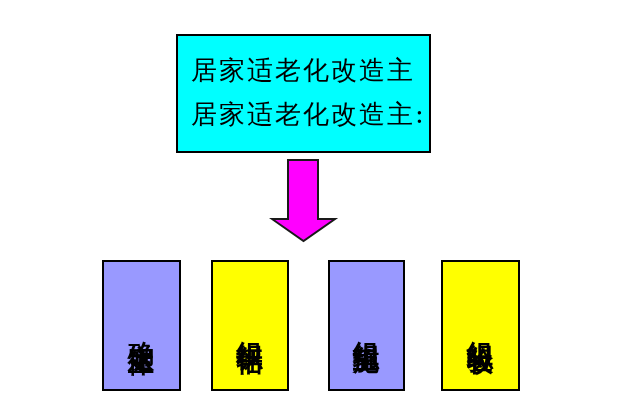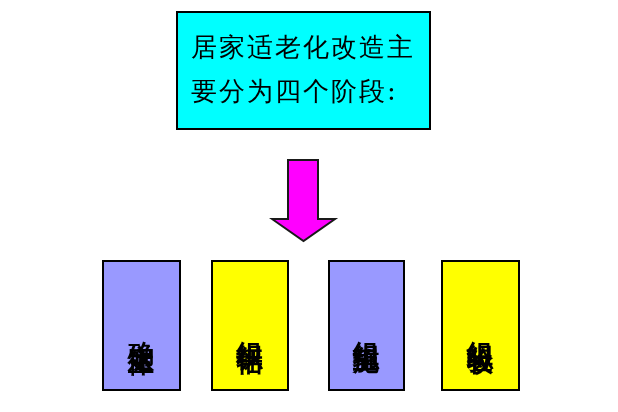--- a/index.html
+++ b/index.html
@@ -11,21 +11,21 @@
     position: relative;
     width: 618px;
     height: 412px;
     background: #ffffff;
     overflow: hidden;
     font-family: "DejaVu Serif", serif;
   }
   .title-box {
     position: absolute;
     left: 176px;
-    top: 11px;
+    top: 34px;
     width: 255px;
     height: 119px;
     box-sizing: border-box;
     border: 2px solid #000000;
     color: #000000;
     font-size: 26px;
     letter-spacing: 2px;
     line-height: 44px;
     padding: 12px 0 0 13px;
     white-space: nowrap;
@@ -64,21 +64,21 @@
   .stage-3 { left: 328px; width: 77px; }
   .stage-4 { left: 441px; width: 79px; }
 </style>
 </head>
 <body>
 
 <div class="canvas">
 
   <div class="title-box" style="background-color: rgb(0, 255, 255);">
     <div class="title-line">居家适老化改造主</div>
-    <div class="title-line">要分为四个阶段:</div>
+    <div class="title-line">居家适老化改造主:</div>
   </div>
 
   <div class="arrow-wrap">
     <svg width="70" height="87" viewBox="0 0 70 87">
       <polygon points="19,2 49,2 49,61 66,61 34.5,83 3,61 19,61" stroke-width="2" stroke-linejoin="miter" stroke="#1a1a1a" fill="#ff00ff"></polygon>
     </svg>
   </div>
 
   <div class="stage-box stage-1" style="background-color: rgb(153, 153, 255);">
     <span class="v-label">确定主体</span>

